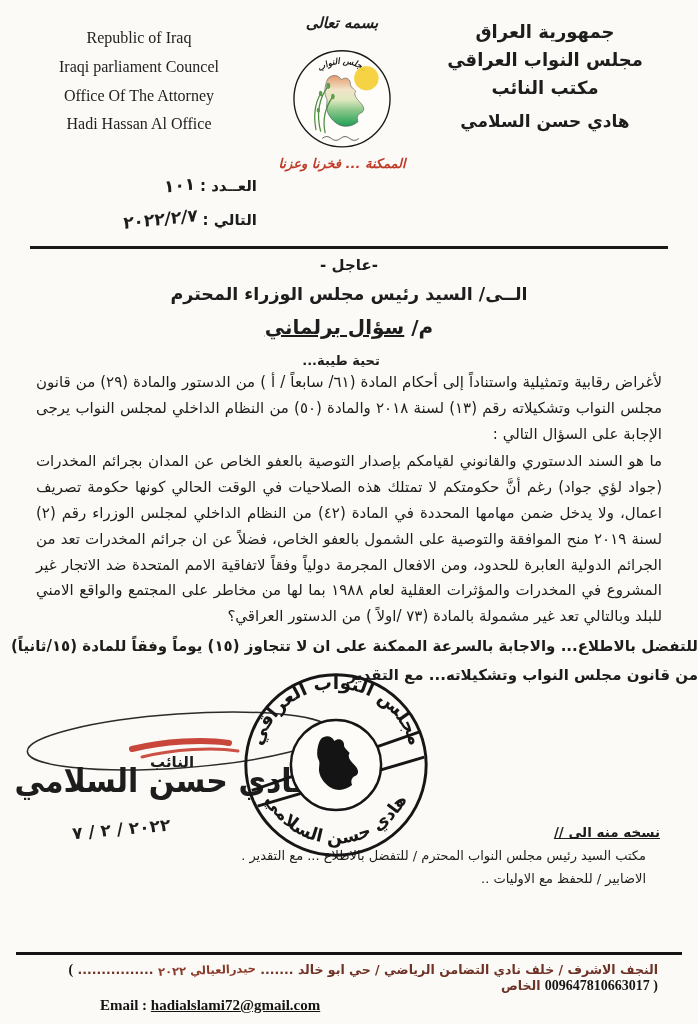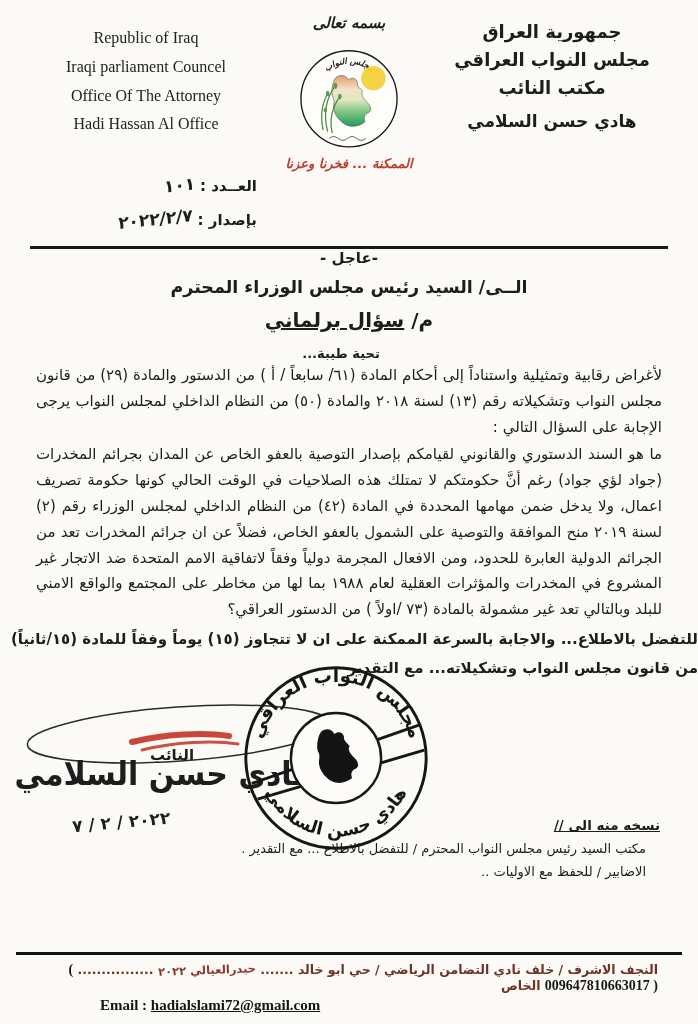--- a/index.html
+++ b/index.html
@@ -1,41 +1,41 @@
 <!DOCTYPE html>
 <html lang="ar"><head>
 <meta charset="utf-8">
 <style>
   html,body{margin:0;padding:0;background:#8a8a8a;}
   .page{
     width:698px;height:1024px;margin:0 auto;position:relative;overflow:hidden;
     background:#fbfaf6;color:#1d1d1d;font-family:"DejaVu Sans",sans-serif;
   }
   
-  .header{display:flex;justify-content:center;align-items:flex-start;
+  .header{display:flex;justify-content:flex-start;align-items:flex-start;
           padding:14px 26px 0 26px;height:196px;box-sizing:border-box;}
   .header-en{font-family:"Liberation Serif",serif;font-size:16px;line-height:1.8;
              color:#222;text-align:center;width:226px;padding-top:10px;}
   .header-ar{direction:rtl;text-align:center;font-weight:bold;width:226px;
              font-size:17px;line-height:1.55;padding-top:4px;}
   .header-ar .big{font-size:18px;}
   .header-ar .name{margin-top:6px;}
   .header-center{width:180px;text-align:center;font-style:italic;}
   .basmala{font-weight:bold;font-size:15px;direction:rtl;}
   .logo-svg{width:122px;height:122px;display:block;margin:2px auto 0;}
   .slogan{font-weight:bold;font-size:13px;direction:rtl;margin-top:0;}
   
   .ref{position:absolute;left:42px;top:168px;width:215px;direction:rtl;
        text-align:right;font-weight:bold;font-size:15px;line-height:2.0;}
   .handwrite{display:inline-block;transform:rotate(-6deg) skewX(-6deg);
              font-size:17px;letter-spacing:2px;}
   .ltr{direction:ltr;unicode-bidi:isolate;}
   
   .rule{border:0;border-top:3px solid #1a1a1a;margin:50px 30px 0 30px;}
-  .urgent{text-align:center;font-weight:bold;font-size:15px;direction:rtl;}
+  .urgent{text-align:center;font-weight:bold;font-size:15px;direction:rtl;margin-top:7px;}
   .to-line{text-align:center;font-weight:bold;font-size:17.5px;direction:rtl;margin-top:10px;}
   .subject{text-align:center;font-weight:bold;font-size:20px;direction:rtl;margin-top:11px;}
   .subject .u{text-decoration:underline;}
   .greeting{direction:rtl;text-align:center;font-weight:bold;font-size:13px;
             padding:14px 36px 0 20px;}
   .para{direction:rtl;text-align:justify;font-size:15px;line-height:1.72;
         margin:2px 36px 0 36px;}
   .closing{text-align:right;font-weight:bold;direction:rtl;font-size:15px;
            line-height:1.65;margin-top:4px;}
   
@@ -120,21 +120,21 @@
       <div class="name">هادي حسن السلامي</div>
     </div>
   </div>
 
   <div class="ref">
     <div>
       <span>العــدد :</span>
       <span class="handwrite">١٠١</span>
     </div>
     <div>
-      <span>بإصدار :</span>
+      <span>التالي :</span>
       <span class="handwrite ltr">٢٠٢٢/٢/٧</span>
     </div>
   </div>
 
   <hr class="rule">
 
   <div class="urgent">-عاجل -</div>
   <div class="to-line">الــى/ السيد رئيس مجلس الوزراء المحترم</div>
   <div class="subject">
     <span>م/ </span><span class="u">سؤال برلماني</span>

